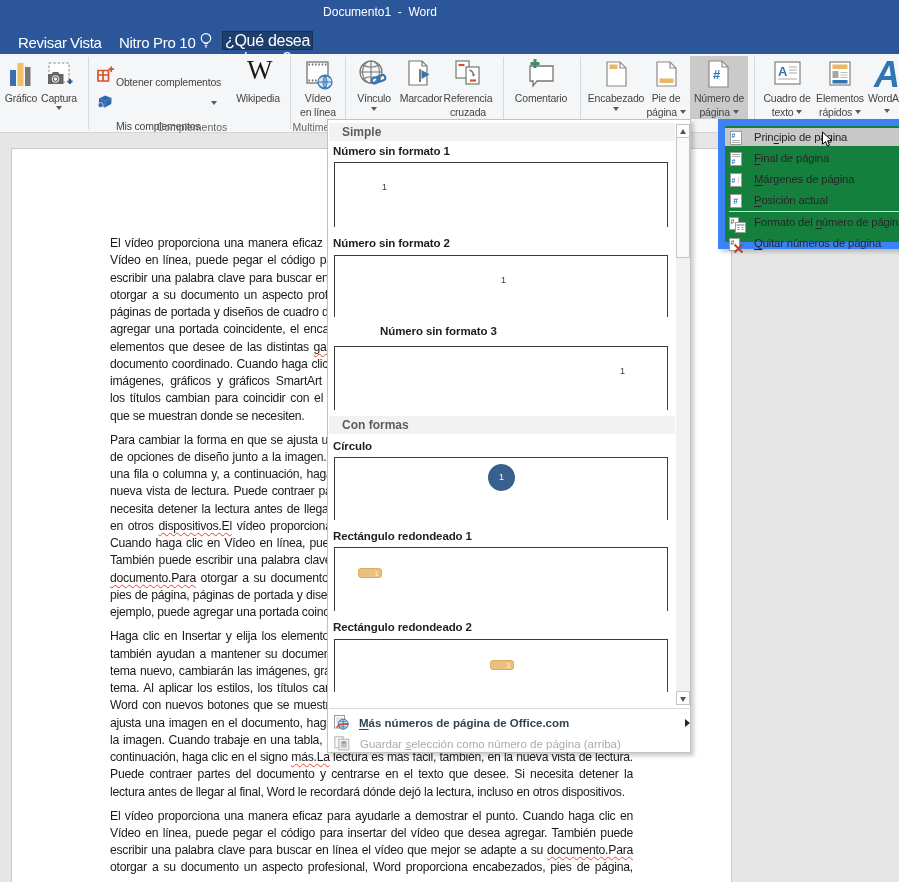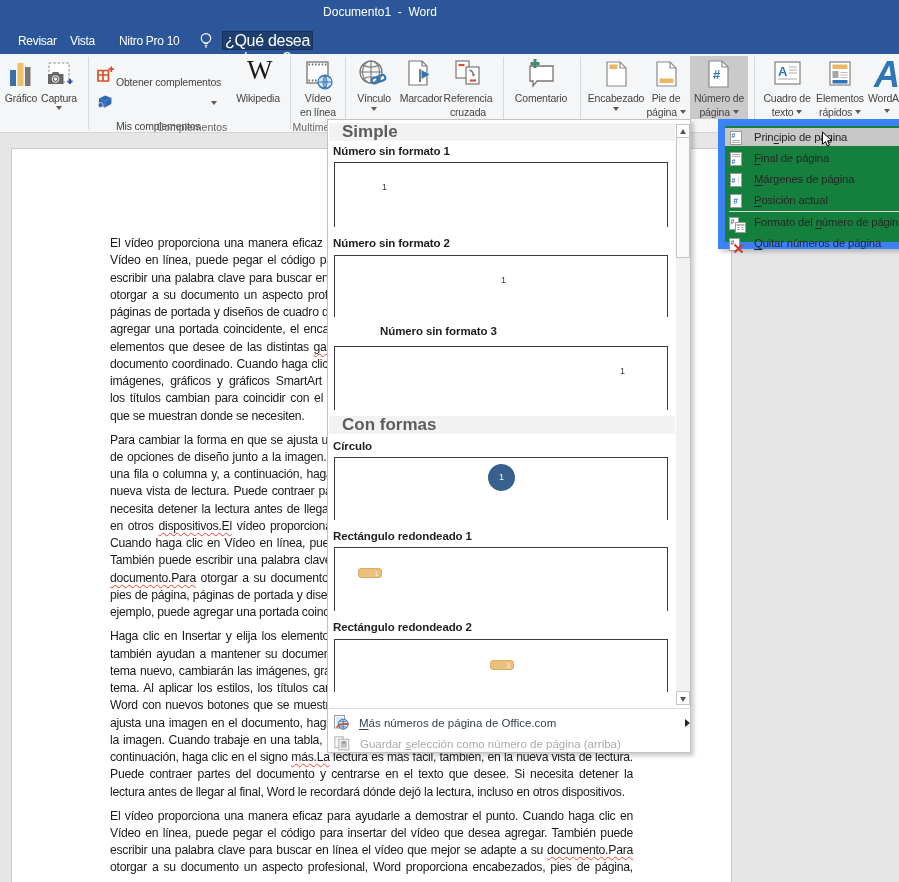--- a/index.html
+++ b/index.html
@@ -3,41 +3,41 @@
 <meta charset="utf-8">
 <style>
 * { margin:0; padding:0; box-sizing:border-box; }
 html,body { width:899px; height:882px; overflow:hidden; }
 body { font-family:"Liberation Sans", sans-serif; position:relative; background:#e6e6e6; }
 .abs { position:absolute; }
 
 
 #bluebar { left:0; top:0; width:899px; height:54px; background:#2b579a; }
 #title { left:0; top:5px; width:760px; text-align:center; color:#fff; font-size:12px; }
-.tab { color:#fff; font-size:12px; letter-spacing:-0.3px; top:34px; }
+.tab { color:#fff; font-size:15px; letter-spacing:-0.3px; top:34px; }
 #tellme { left:222px; top:31px; width:91px; height:19px; background:#1e3e6e; border:1px solid #17305a; color:#fff; font-size:16px; letter-spacing:-0.3px; text-align:center; line-height:18px; }
 
 
 #ribbon { left:0; top:54px; width:899px; height:79px; background:#f5f6f7; border-bottom:1px solid #d4d5d7; }
 .vsep { position:absolute; top:3px; width:1px; height:72px; background:#d8d9db; }
 .rlabel { position:absolute; font-size:10.5px; letter-spacing:-0.2px; color:#444; text-align:center; white-space:nowrap; }
 .glabel { position:absolute; font-size:10.5px; color:#666; text-align:center; white-space:nowrap; }
 .darr { position:absolute; width:0; height:0; border-left:3px solid transparent; border-right:3px solid transparent; border-top:4px solid #5a5a5a; }
 
 
 #page { left:11px; top:148px; width:721px; height:734px; background:#fff; border:1px solid #c9cacc; border-bottom:none; }
 #doctext { left:110px; top:235px; width:523px; font-size:12.2px; line-height:17.25px; color:#1a1a1a; letter-spacing:-0.25px; }
 #doctext .p { margin-bottom:6.9px; }
 #doctext .jl { text-align:justify; text-align-last:justify; }
 #doctext .ll { text-align:left; }
 .sq { text-decoration:underline; text-decoration-style:wavy; text-decoration-color:#e8432e; text-decoration-thickness:1px; text-underline-offset:2px; text-decoration-skip-ink:none; }
 
 
 #gallery { left:327px; top:119px; width:364px; height:634px; background:#fff; border:1px solid #c3c3c3; box-shadow:3px 3px 4px rgba(0,0,0,0.2); }
-.ghead { position:absolute; left:1px; width:346px; height:18px; background:#f2f2f2; color:#5c5c5c; font-size:17px; font-weight:bold; line-height:18px; padding-left:13px; }
+.ghead { position:absolute; left:1px; width:346px; height:18px; background:#f2f2f2; color:#5c5c5c; font-size:12px; font-weight:bold; line-height:18px; padding-left:13px; }
 .glabel2 { position:absolute; left:5px; font-size:11.5px; letter-spacing:-0.1px; font-weight:bold; color:#1e1e1e; white-space:nowrap; }
 .pbox { position:absolute; left:6px; width:334px; background:#fff; border:1.5px solid #3c3c3c; border-bottom:none; }
 .tiny1 { position:absolute; font-size:9px; color:#3a3a3a; }
 
 .sbtn { position:absolute; left:348px; width:14px; height:14px; background:#fdfdfd; border:1px solid #c5c5c5; }
 #sthumb { position:absolute; left:348px; width:14px; background:#fafafa; border:1px solid #c5c5c5; }
 #strack { position:absolute; left:348px; width:14px; background:#f1f1f1; }
 .tri-up { position:absolute; left:3px; top:4px; width:0; height:0; border-left:3.5px solid transparent; border-right:3.5px solid transparent; border-bottom:5px solid #585858; }
 .tri-dn { position:absolute; left:3px; top:5px; width:0; height:0; border-left:3.5px solid transparent; border-right:3.5px solid transparent; border-top:5px solid #585858; }
 .gfoot { position:absolute; left:31px; font-size:11.5px; color:#33434e; white-space:nowrap; }
@@ -286,21 +286,21 @@
     </div>
 
   <div style="position:absolute;left:1px;top:588px;width:362px;height:1px;background:#d9d9d9;"></div>
   <svg class="abs" style="left:6px;top:595px;" width="15" height="15" viewBox="0 0 15 15">
     <rect x="0.5" y="0.5" width="10" height="12.5" fill="#fff" stroke="#9a9a9a" stroke-width="1"></rect>
     <path d="M2 3 h7 M2 5 h7 M2 7 h4" stroke="#bcd0e8" stroke-width="1"></path>
     <circle cx="9.2" cy="9.2" r="5" fill="#cfe0f2" stroke="#2e75b5" stroke-width="1"></circle>
     <path d="M4.2 9.2 h10 M9.2 4.2 v10 M5.7 6 a7 5 0 0 0 7 0 M5.7 12.4 a7 5 0 0 1 7 0" fill="none" stroke="#2e75b5" stroke-width="0.8"></path>
     <path d="M2.5 12.5 a11 7 0 0 1 12 -3.5" fill="none" stroke="#d8502c" stroke-width="1.7"></path>
   </svg>
-  <div class="gfoot" style="top:597px;"><u>M</u>ás números de página de Office.com</div>
+  <div class="gfoot" style="top:597px;font-weight:bold;"><u>M</u>ás números de página de Office.com</div>
   <div class="marr" style="left:357px;top:599px;border-left-color:#262626;"></div>
   <svg class="abs" style="left:6px;top:616px;" width="16" height="15" viewBox="0 0 16 15">
     <rect x="0.8" y="0.8" width="8.5" height="11" fill="#fbfbfb" stroke="#bdbdbd" stroke-width="1.2"></rect>
     <rect x="4.8" y="3.3" width="10" height="10.5" fill="#f2f2f2" stroke="#bdbdbd" stroke-width="1.2"></rect>
     <rect x="6.8" y="5.3" width="6" height="6.5" fill="#c0c0c0"></rect>
     <rect x="8.3" y="5.3" width="3" height="2.2" fill="#8f8f8f"></rect>
   </svg>
   <div class="gfoot2" style="top:618px;">Guardar <span style="text-decoration:underline;">s</span>elección como número de página (arriba)</div>
 </div>
 

